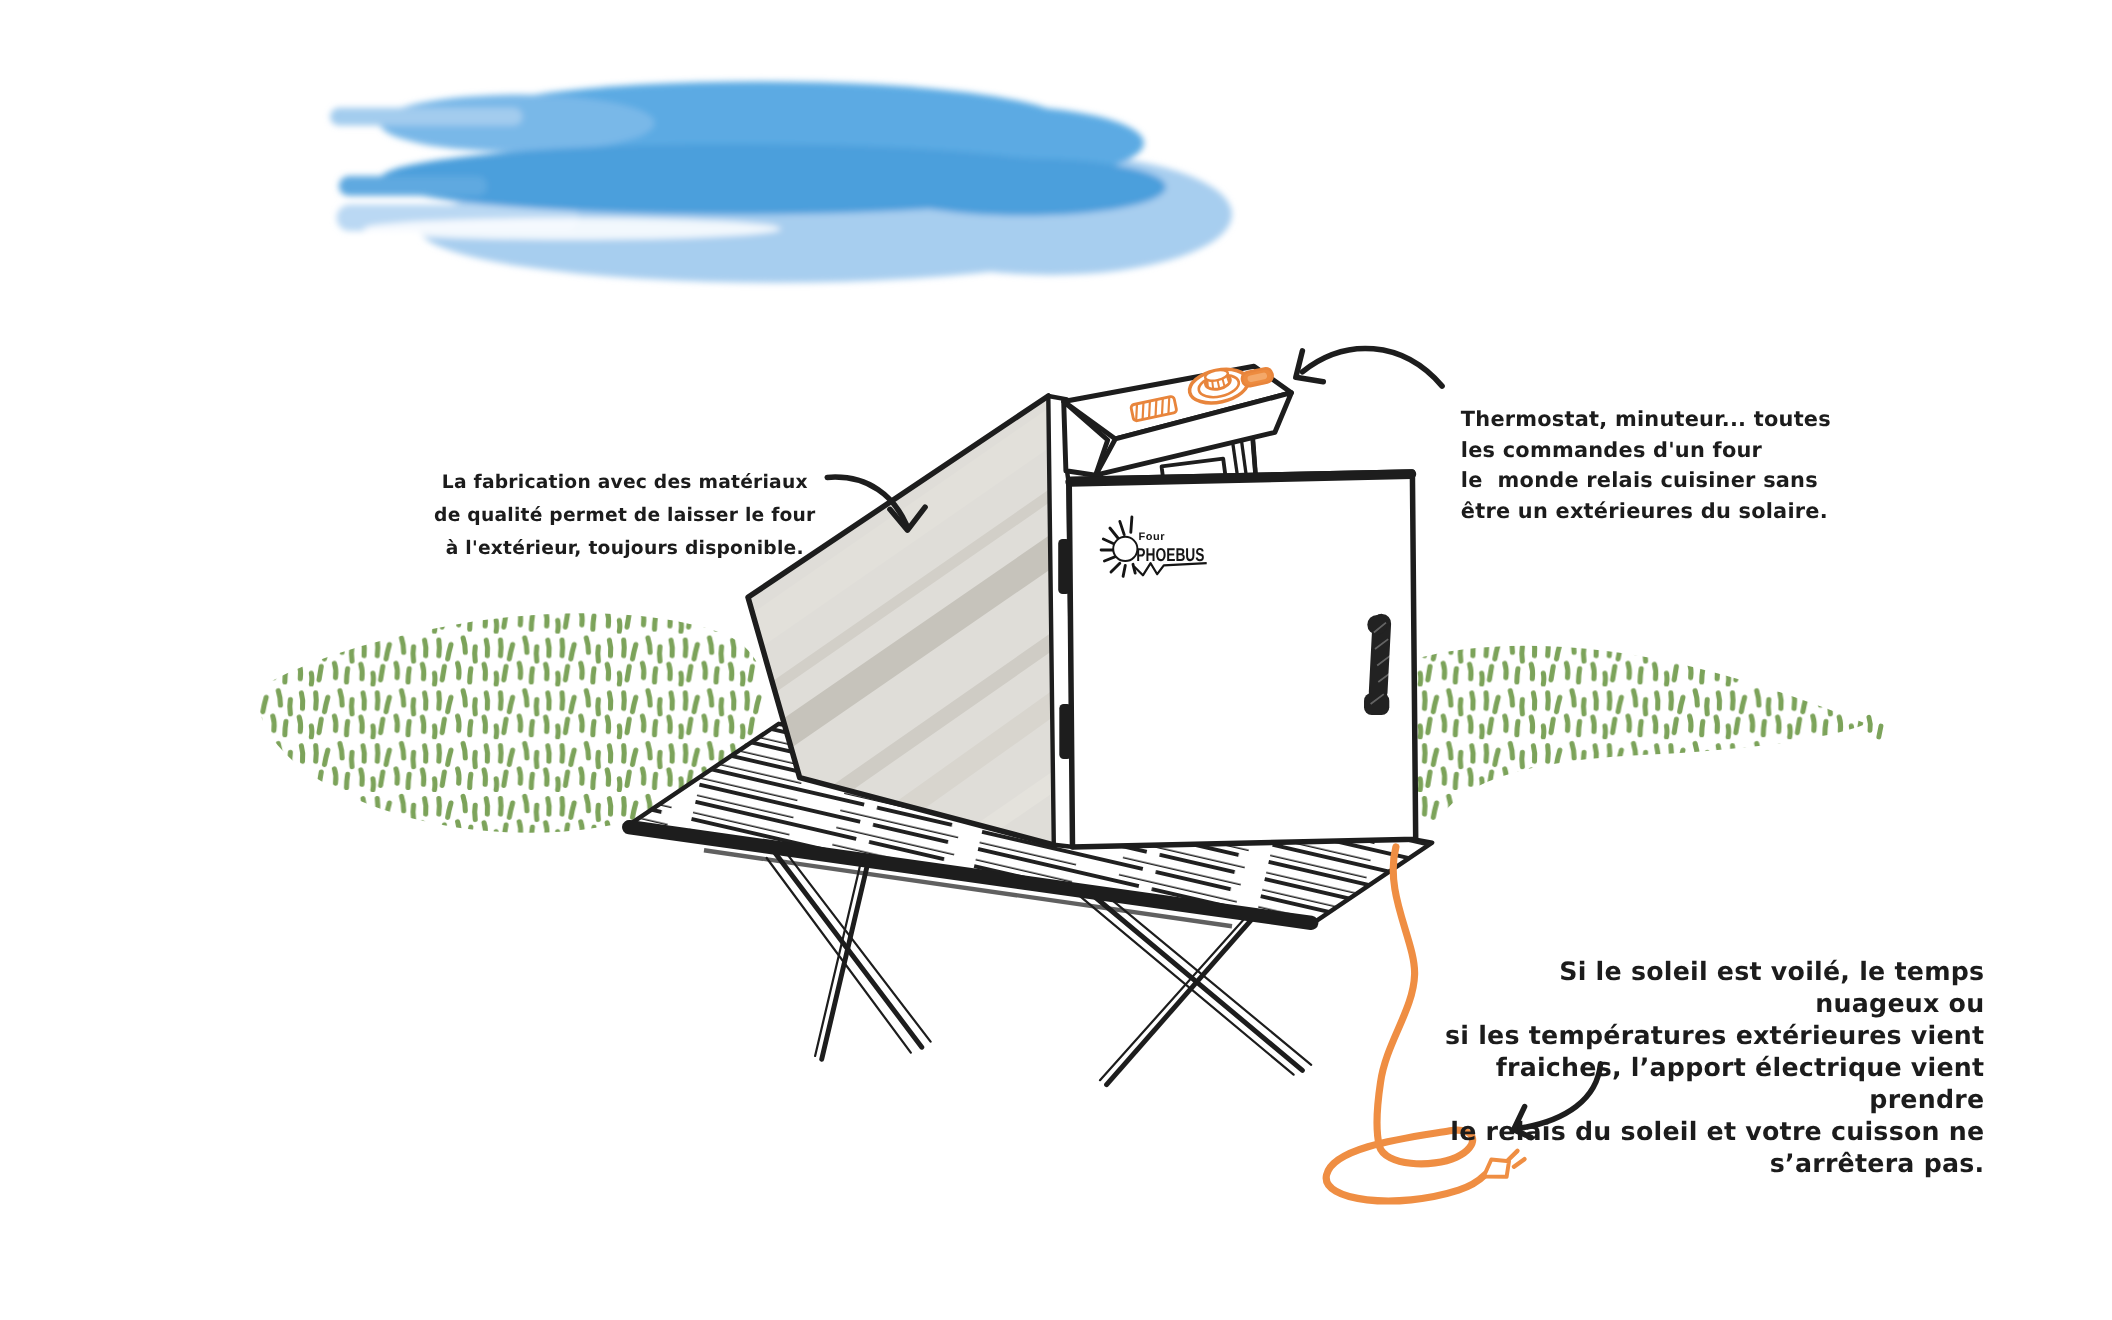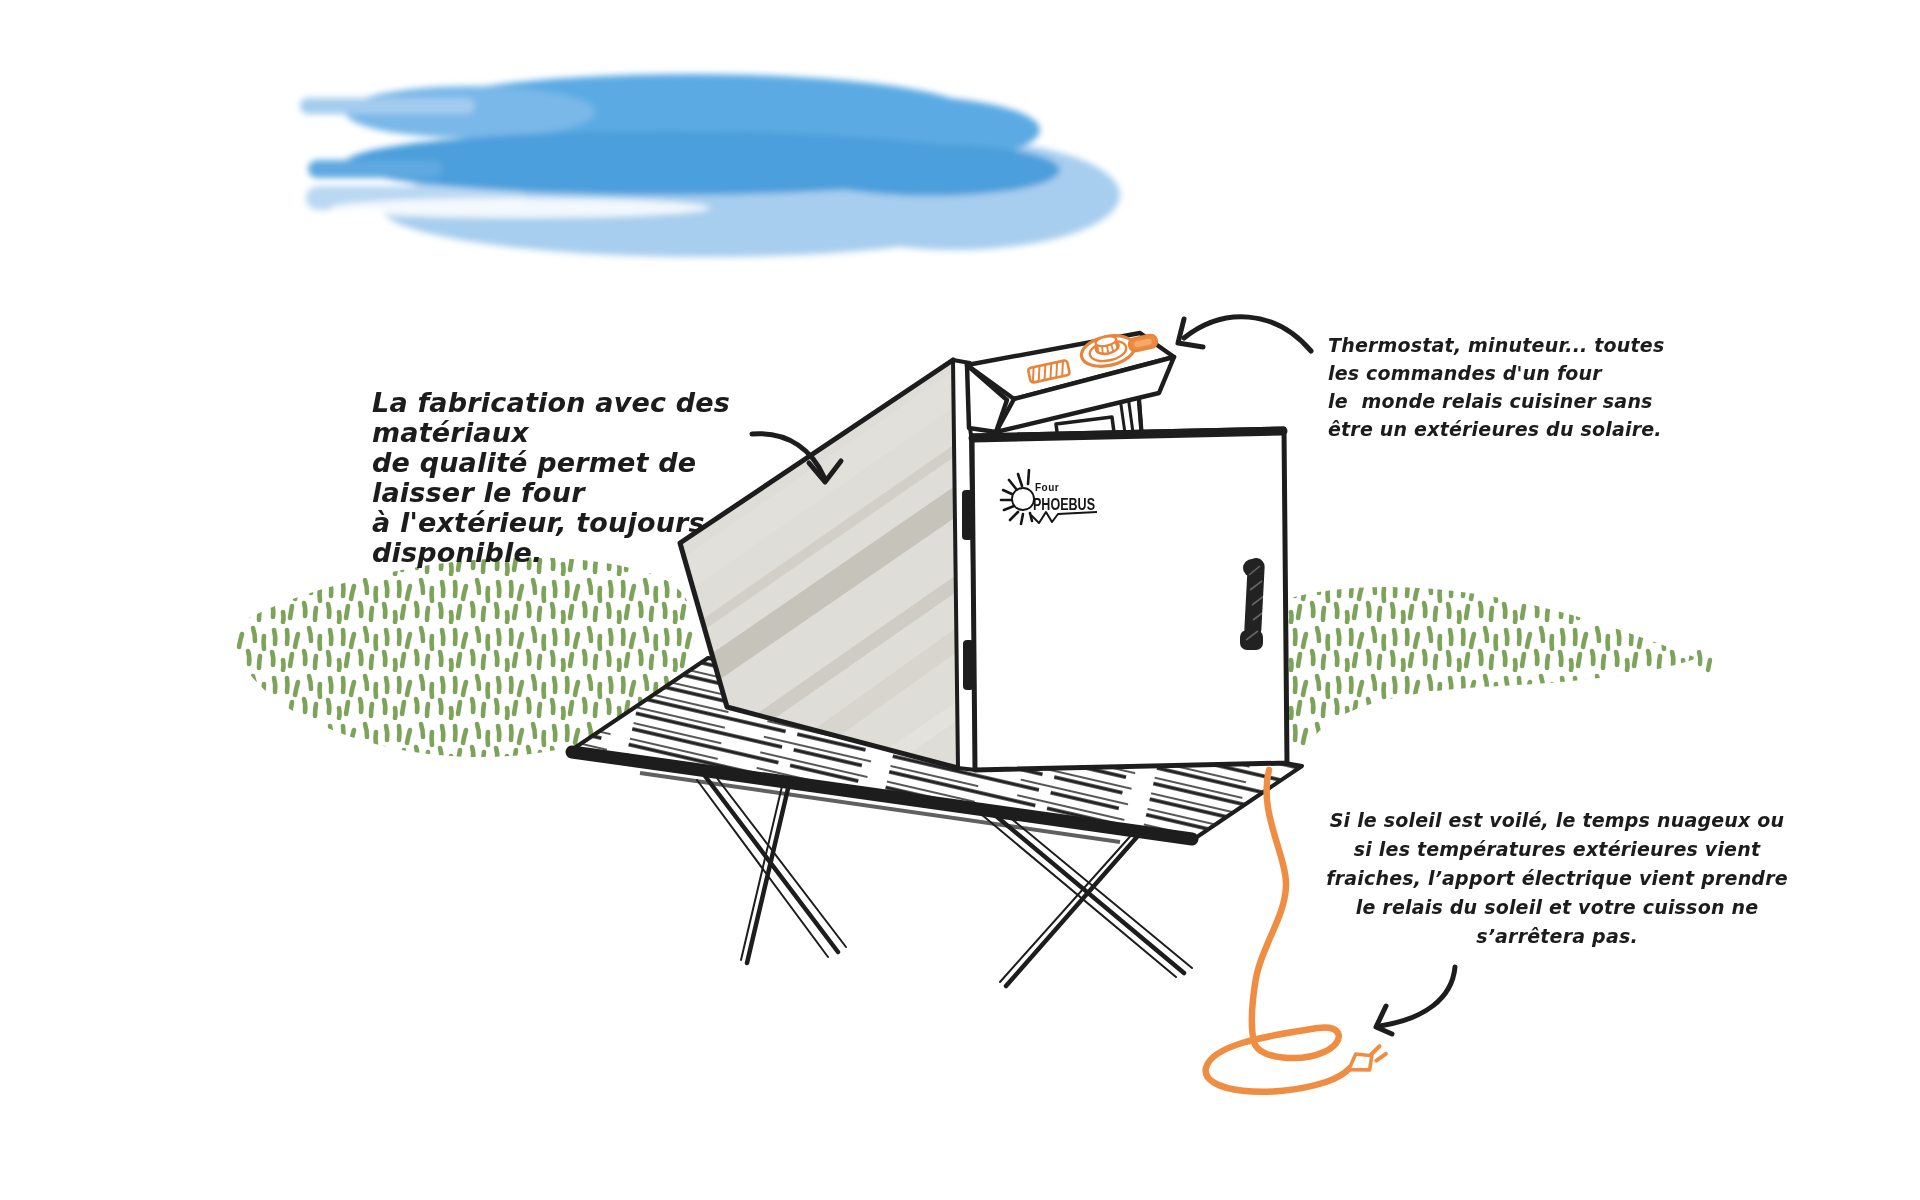--- a/index.html
+++ b/index.html
@@ -1,24 +1,24 @@
 <!DOCTYPE html>
 <html><head>
 <meta charset="utf-8">
 <style>
   html,body{margin:0;padding:0;background:#ffffff;}
   .stage{position:relative;width:1920px;height:1200px;background:#ffffff;overflow:hidden;
          font-family:"DejaVu Sans",sans-serif;}
   .stage svg{position:absolute;left:0;top:0;}
-  .cap{position:absolute;font-family:"DejaVu Sans",sans-serif;font-style:italic;font-weight:bold;
-       color:#1c1c1c;letter-spacing:.2px;}
+  .cap{position:absolute;font-family:"DejaVu Sans",sans-serif;font-weight:bold;
+       color:#1c1c1c;letter-spacing:.2px;margin-top:36px;}
   .cap .ln{display:block;white-space:pre-wrap;}
-  .cap-materials{left:372px;top:388px;width:432px;font-size:27px;line-height:30px;}
+  .cap-materials{left:352px;top:388px;width:432px;font-size:17px;line-height:30px;text-align:center;}
   .cap-controls{left:1328px;top:331px;width:350px;font-size:19px;line-height:28px;text-align:left;}
-  .cap-electric{left:1310px;top:806px;width:494px;font-size:19px;line-height:29px;text-align:center;}
+  .cap-electric{left:1310px;top:834px;width:494px;font-size:23px;line-height:29px;text-align:right;}
   .svgtext{font-family:"Liberation Sans",sans-serif;font-weight:bold;fill:#151515;}
 </style>
 </head>
 <body>
 
 <div class="stage">
 
 <svg width="1920" height="1200" viewBox="0 0 1920 1200">
   <defs>
     <filter id="soften" x="-10%" y="-20%" width="120%" height="140%">

